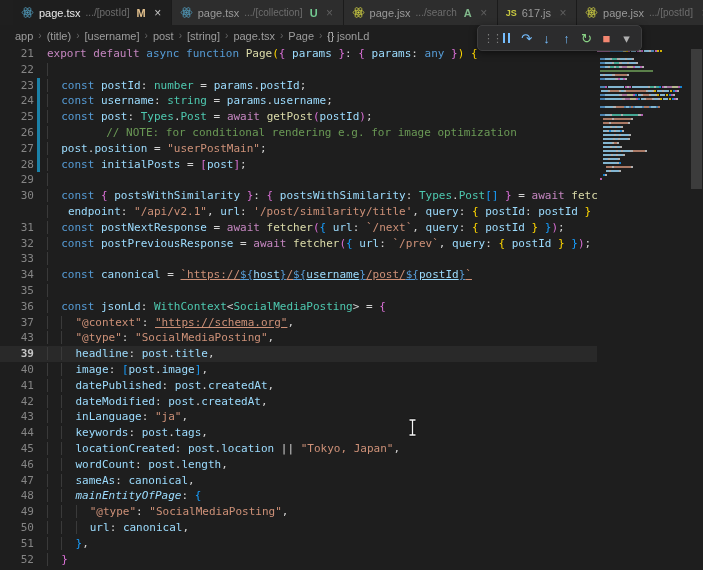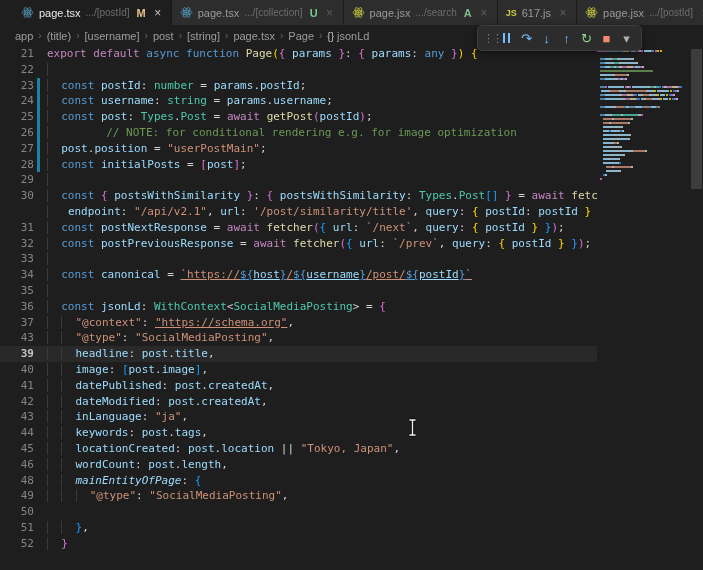--- a/index.html
+++ b/index.html
@@ -185,23 +185,24 @@
     <div class="row"><span class="lnum">37</span><span class="gbar"></span><span class="ltxt"><span class="ig">  </span><span class="ig">  </span><span style="color: rgb(206, 145, 120);">"@context"</span><span style="color: rgb(212, 212, 212);">: </span><span class="tku" style="color: rgb(206, 145, 120);">"https://schema.org"</span><span style="color: rgb(212, 212, 212);">,</span></span></div>
     <div class="row"><span class="lnum">43</span><span class="gbar"></span><span class="ltxt"><span class="ig">  </span><span class="ig">  </span><span style="color: rgb(206, 145, 120);">"@type"</span><span style="color: rgb(212, 212, 212);">: </span><span style="color: rgb(206, 145, 120);">"SocialMediaPosting"</span><span style="color: rgb(212, 212, 212);">,</span></span></div>
     <div class="row cur"><span class="lnum">39</span><span class="gbar"></span><span class="ltxt"><span class="ig">  </span><span class="ig">  </span><span style="color: rgb(156, 220, 254);">headline</span><span style="color: rgb(212, 212, 212);">: </span><span style="color: rgb(156, 220, 254);">post</span><span style="color: rgb(212, 212, 212);">.</span><span style="color: rgb(156, 220, 254);">title</span><span style="color: rgb(212, 212, 212);">,</span></span></div>
     <div class="row"><span class="lnum">40</span><span class="gbar"></span><span class="ltxt"><span class="ig">  </span><span class="ig">  </span><span style="color: rgb(156, 220, 254);">image</span><span style="color: rgb(212, 212, 212);">: </span><span style="color: rgb(23, 159, 255);">[</span><span style="color: rgb(156, 220, 254);">post</span><span style="color: rgb(212, 212, 212);">.</span><span style="color: rgb(156, 220, 254);">image</span><span style="color: rgb(23, 159, 255);">]</span><span style="color: rgb(212, 212, 212);">,</span></span></div>
     <div class="row"><span class="lnum">41</span><span class="gbar"></span><span class="ltxt"><span class="ig">  </span><span class="ig">  </span><span style="color: rgb(156, 220, 254);">datePublished</span><span style="color: rgb(212, 212, 212);">: </span><span style="color: rgb(156, 220, 254);">post</span><span style="color: rgb(212, 212, 212);">.</span><span style="color: rgb(156, 220, 254);">createdAt</span><span style="color: rgb(212, 212, 212);">,</span></span></div>
     <div class="row"><span class="lnum">42</span><span class="gbar"></span><span class="ltxt"><span class="ig">  </span><span class="ig">  </span><span style="color: rgb(156, 220, 254);">dateModified</span><span style="color: rgb(212, 212, 212);">: </span><span style="color: rgb(156, 220, 254);">post</span><span style="color: rgb(212, 212, 212);">.</span><span style="color: rgb(156, 220, 254);">createdAt</span><span style="color: rgb(212, 212, 212);">,</span></span></div>
     <div class="row"><span class="lnum">43</span><span class="gbar"></span><span class="ltxt"><span class="ig">  </span><span class="ig">  </span><span style="color: rgb(156, 220, 254);">inLanguage</span><span style="color: rgb(212, 212, 212);">: </span><span style="color: rgb(206, 145, 120);">"ja"</span><span style="color: rgb(212, 212, 212);">,</span></span></div>
     <div class="row"><span class="lnum">44</span><span class="gbar"></span><span class="ltxt"><span class="ig">  </span><span class="ig">  </span><span style="color: rgb(156, 220, 254);">keywords</span><span style="color: rgb(212, 212, 212);">: </span><span style="color: rgb(156, 220, 254);">post</span><span style="color: rgb(212, 212, 212);">.</span><span style="color: rgb(156, 220, 254);">tags</span><span style="color: rgb(212, 212, 212);">,</span></span></div>
     <div class="row"><span class="lnum">45</span><span class="gbar"></span><span class="ltxt"><span class="ig">  </span><span class="ig">  </span><span style="color: rgb(156, 220, 254);">locationCreated</span><span style="color: rgb(212, 212, 212);">: </span><span style="color: rgb(156, 220, 254);">post</span><span style="color: rgb(212, 212, 212);">.</span><span style="color: rgb(156, 220, 254);">location</span><span style="color: rgb(212, 212, 212);"> || </span><span style="color: rgb(206, 145, 120);">"Tokyo, Japan"</span><span style="color: rgb(212, 212, 212);">,</span></span></div>
     <div class="row"><span class="lnum">46</span><span class="gbar"></span><span class="ltxt"><span class="ig">  </span><span class="ig">  </span><span style="color: rgb(156, 220, 254);">wordCount</span><span style="color: rgb(212, 212, 212);">: </span><span style="color: rgb(156, 220, 254);">post</span><span style="color: rgb(212, 212, 212);">.</span><span style="color: rgb(156, 220, 254);">length</span><span style="color: rgb(212, 212, 212);">,</span></span></div>
+    <div class="row"><span class="lnum">47</span><span class="gbar"></span><span class="ltxt"><span class="ig">  </span><span class="ig">  </span><span style="color: rgb(156, 220, 254);">sameAs</span><span style="color: rgb(212, 212, 212);">: </span><span style="color: rgb(156, 220, 254);">canonical</span><span style="color: rgb(212, 212, 212);">,</span></span></div>
     <div class="row"><span class="lnum">48</span><span class="gbar"></span><span class="ltxt"><span class="ig">  </span><span class="ig">  </span><span style="color: rgb(156, 220, 254); font-style: italic;">mainEntityOfPage</span><span style="color: rgb(212, 212, 212);">: </span><span style="color: rgb(23, 159, 255);">{</span></span></div>
     <div class="row"><span class="lnum">49</span><span class="gbar"></span><span class="ltxt"><span class="ig">  </span><span class="ig">  </span><span class="ig">  </span><span style="color: rgb(206, 145, 120);">"@type"</span><span style="color: rgb(212, 212, 212);">: </span><span style="color: rgb(206, 145, 120);">"SocialMediaPosting"</span><span style="color: rgb(212, 212, 212);">,</span></span></div>
-    <div class="row"><span class="lnum">50</span><span class="gbar"></span></div>
+    <div class="row"><span class="lnum">50</span><span class="gbar"></span><span class="ltxt"><span class="ig">  </span><span class="ig">  </span><span class="ig">  </span><span style="color: rgb(156, 220, 254);">url</span><span style="color: rgb(212, 212, 212);">: </span><span style="color: rgb(156, 220, 254);">canonical</span><span style="color: rgb(212, 212, 212);">,</span></span></div>
     <div class="row"><span class="lnum">51</span><span class="gbar"></span><span class="ltxt"><span class="ig">  </span><span class="ig">  </span><span style="color: rgb(23, 159, 255);">}</span><span style="color: rgb(212, 212, 212);">,</span></span></div>
     <div class="row"><span class="lnum">52</span><span class="gbar"></span><span class="ltxt"><span class="ig">  </span><span style="color: rgb(218, 112, 214);">}</span></span></div>
   </div>
 
 <div id="minimap">
     <div class="mrow" style="margin-left: 0px;">
       <span class="mseg" style="width: 13px; background: rgb(197, 134, 192);"></span>
       <span class="mseg" style="width: 13px; background: rgb(86, 156, 214);"></span>
       <span class="mseg" style="width: 3px; background: rgb(220, 220, 170);"></span>
       <span class="mseg" style="width: 2px; background: rgb(255, 215, 0);"></span>

